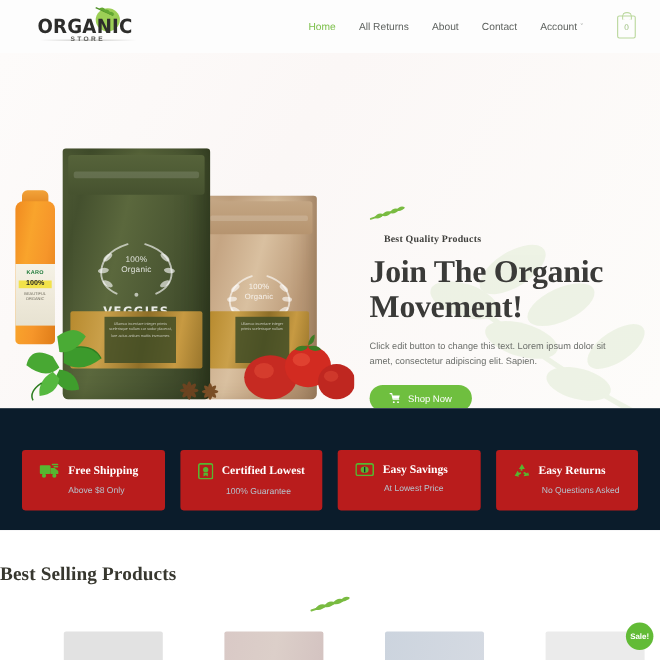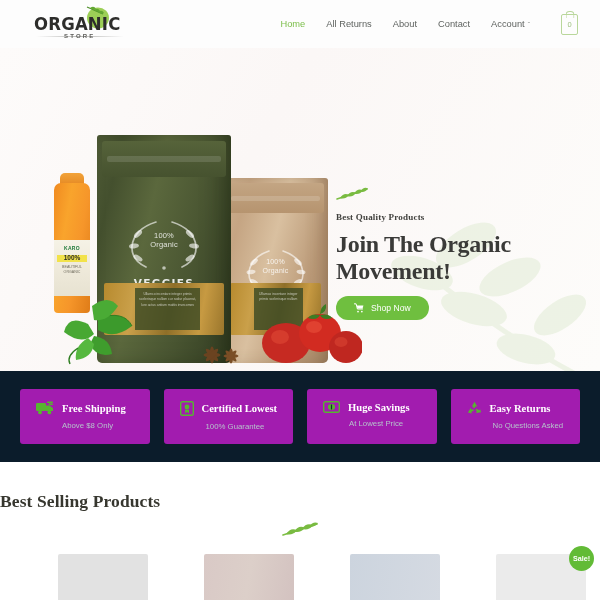--- a/index.html
+++ b/index.html
@@ -67,21 +67,21 @@
   .hero {
     position:relative; height:323px; overflow:hidden;
     background:linear-gradient(120deg,#fdfbfa 0%,#fbf7f6 40%,#fdfcfa 100%);
   }
   .hero-bg-leaf {
     position:absolute; right:-10px; bottom:-30px; width:240px; height:220px;
     opacity:.5;
   }
 
   
-  .hero-photo { position:absolute; left:0; top:0; width:335px; height:323px;margin-left:40px; }
+  .hero-photo { position:absolute; left:0; top:0; width:335px; height:323px; }
 
   .bottle {
     position:absolute; left:14px; top:135px; width:36px; height:130px;
     background:linear-gradient(100deg,#f08a20 0%,#f9a42c 32%,#f6962a 62%,#df7c18 100%);
     border-radius:7px 7px 4px 4px;
   }
   .bottle-cap {
     position:absolute; left:20px; top:125px; width:24px; height:16px;
     background:linear-gradient(180deg,#f2a33a,#e1811c);
     border-radius:5px 5px 2px 2px;
@@ -168,43 +168,45 @@
   .tomatoes { position:absolute; left:218px; top:255px; width:104px; height:62px; }
   .anise { position:absolute; left:158px; top:295px; width:48px; height:22px; }
 
   
   .hero-copy { position:absolute; left:336px; top:138px; width:240px; }
   .eyebrow-leaf { width:32px; height:16px; display:block; margin-bottom:10px; }
   .eyebrow {
     font-family:"Liberation Serif", serif;
     font-size:9px; font-weight:bold; color:#40403d; letter-spacing:.2px;
     margin-bottom:9px;
+    margin-left:13px;
   }
   .hero-title {
     font-family:"Liberation Serif", serif;
-    font-size:24px; line-height:1.12; font-weight:bold;
+    font-size:29px; line-height:1.12; font-weight:bold;
     color:#3a3a38; letter-spacing:-.3px; margin-bottom:11px;
   }
   .hero-text {
     font-size:8.4px; line-height:1.72; color:#6a6d69; width:228px; margin-bottom:14px;
   }
   .shop-btn {
     display:inline-flex; align-items:center; gap:7px;
     background:#6fbf3f; border-radius:20px;
     padding:7px 18px; cursor:pointer;
   }
   .shop-btn .lbl { color:#ffffff; font-size:8.6px; }
 
   
   .features {
     background:#0b1c2b; padding:18px 20px; display:flex; gap:14px;
   }
   .feature {
-    flex:1; background:#a21caf; border-radius:3px;
+    flex:1; background:#b91c1c; border-radius:3px;
     padding:12px 0 13px 16px;
+    margin-top:20px;
   }
   .f-top { display:flex; align-items:center; gap:8px; }
   .f-title {
     font-family:"Liberation Serif", serif;
     font-size:10.6px; font-weight:bold; color:#ffffff; white-space:nowrap;
   }
   .f-sub { font-size:7.8px; color:#b6c2cc; margin-top:6px; padding-left:26px; white-space:nowrap; }
 
   
   .section { background:#ffffff; padding-top:29px; text-align:left; }
@@ -399,20 +401,21 @@
       <path d="M1 13 L31 3" stroke="#7fbf46" stroke-width="1.6" fill="none" stroke-linecap="round"></path>
       <g fill="#79bb41">
         <path d="M4 12 Q8 6 13 9 Q9 14 4 12Z"></path>
         <path d="M11 10 Q15 4 20 7 Q16 12 11 10Z"></path>
         <path d="M18 7.5 Q22 1.5 27 4.5 Q23 9.5 18 7.5Z"></path>
         <path d="M24 5.5 Q28 0 32 2.5 Q29 7 24 5.5Z"></path>
       </g>
     </svg>
     <div class="eyebrow">Best Quality Products</div>
     <div class="hero-title">Join The Organic Movement!</div>
+    <div class="hero-text">Click edit button to change this text. Lorem ipsum dolor sit amet, consectetur adipiscing elit. Sapien.</div>
     <div class="shop-btn">
       <svg width="10" height="10" viewBox="0 0 12 12">
         <path d="M0.5 1h2l1.6 6.2h6.1" stroke="#fff" stroke-width="1.2" fill="none" stroke-linecap="round"></path>
         <path d="M3.3 3.1h8l-1 3.6h-6.2z" fill="#fff"></path>
         <circle cx="4.8" cy="10.3" r="1.05" fill="#fff"></circle>
         <circle cx="9.4" cy="10.3" r="1.05" fill="#fff"></circle>
       </svg>
       <span class="lbl">Shop Now</span>
     </div>
   </div>
@@ -447,21 +450,21 @@
     <div class="f-sub">100% Guarantee</div>
   </div>
 
   <div class="feature">
     <div class="f-top">
       <svg width="17" height="12" viewBox="0 0 17 12">
         <rect x="0.7" y="0.7" width="15.6" height="10.6" rx="1.6" fill="none" stroke="#57b630" stroke-width="1.4"></rect>
         <ellipse cx="8.5" cy="6" rx="3.6" ry="3" fill="#57b630"></ellipse>
         <rect x="7.9" y="3.6" width="1.2" height="4.8" fill="#15293b"></rect>
       </svg>
-      <span class="f-title">Huge Savings</span>
+      <span class="f-title">Easy Savings</span>
     </div>
     <div class="f-sub">At Lowest Price</div>
   </div>
 
   <div class="feature">
     <div class="f-top">
       <svg width="15" height="14" viewBox="0 0 15 14">
         <g fill="#57b630">
           <path d="M7.5 0.8 L10.2 5.4 L7.9 5.4 L7.9 7 L6.3 7 L6.3 5.4 L4.8 5.4Z"></path>
           <path d="M0.9 11.6 L3.6 7 L4.8 8.9 L6.1 8.1 L6.9 9.5 L4.2 11.1 L5 12.5Z"></path>

